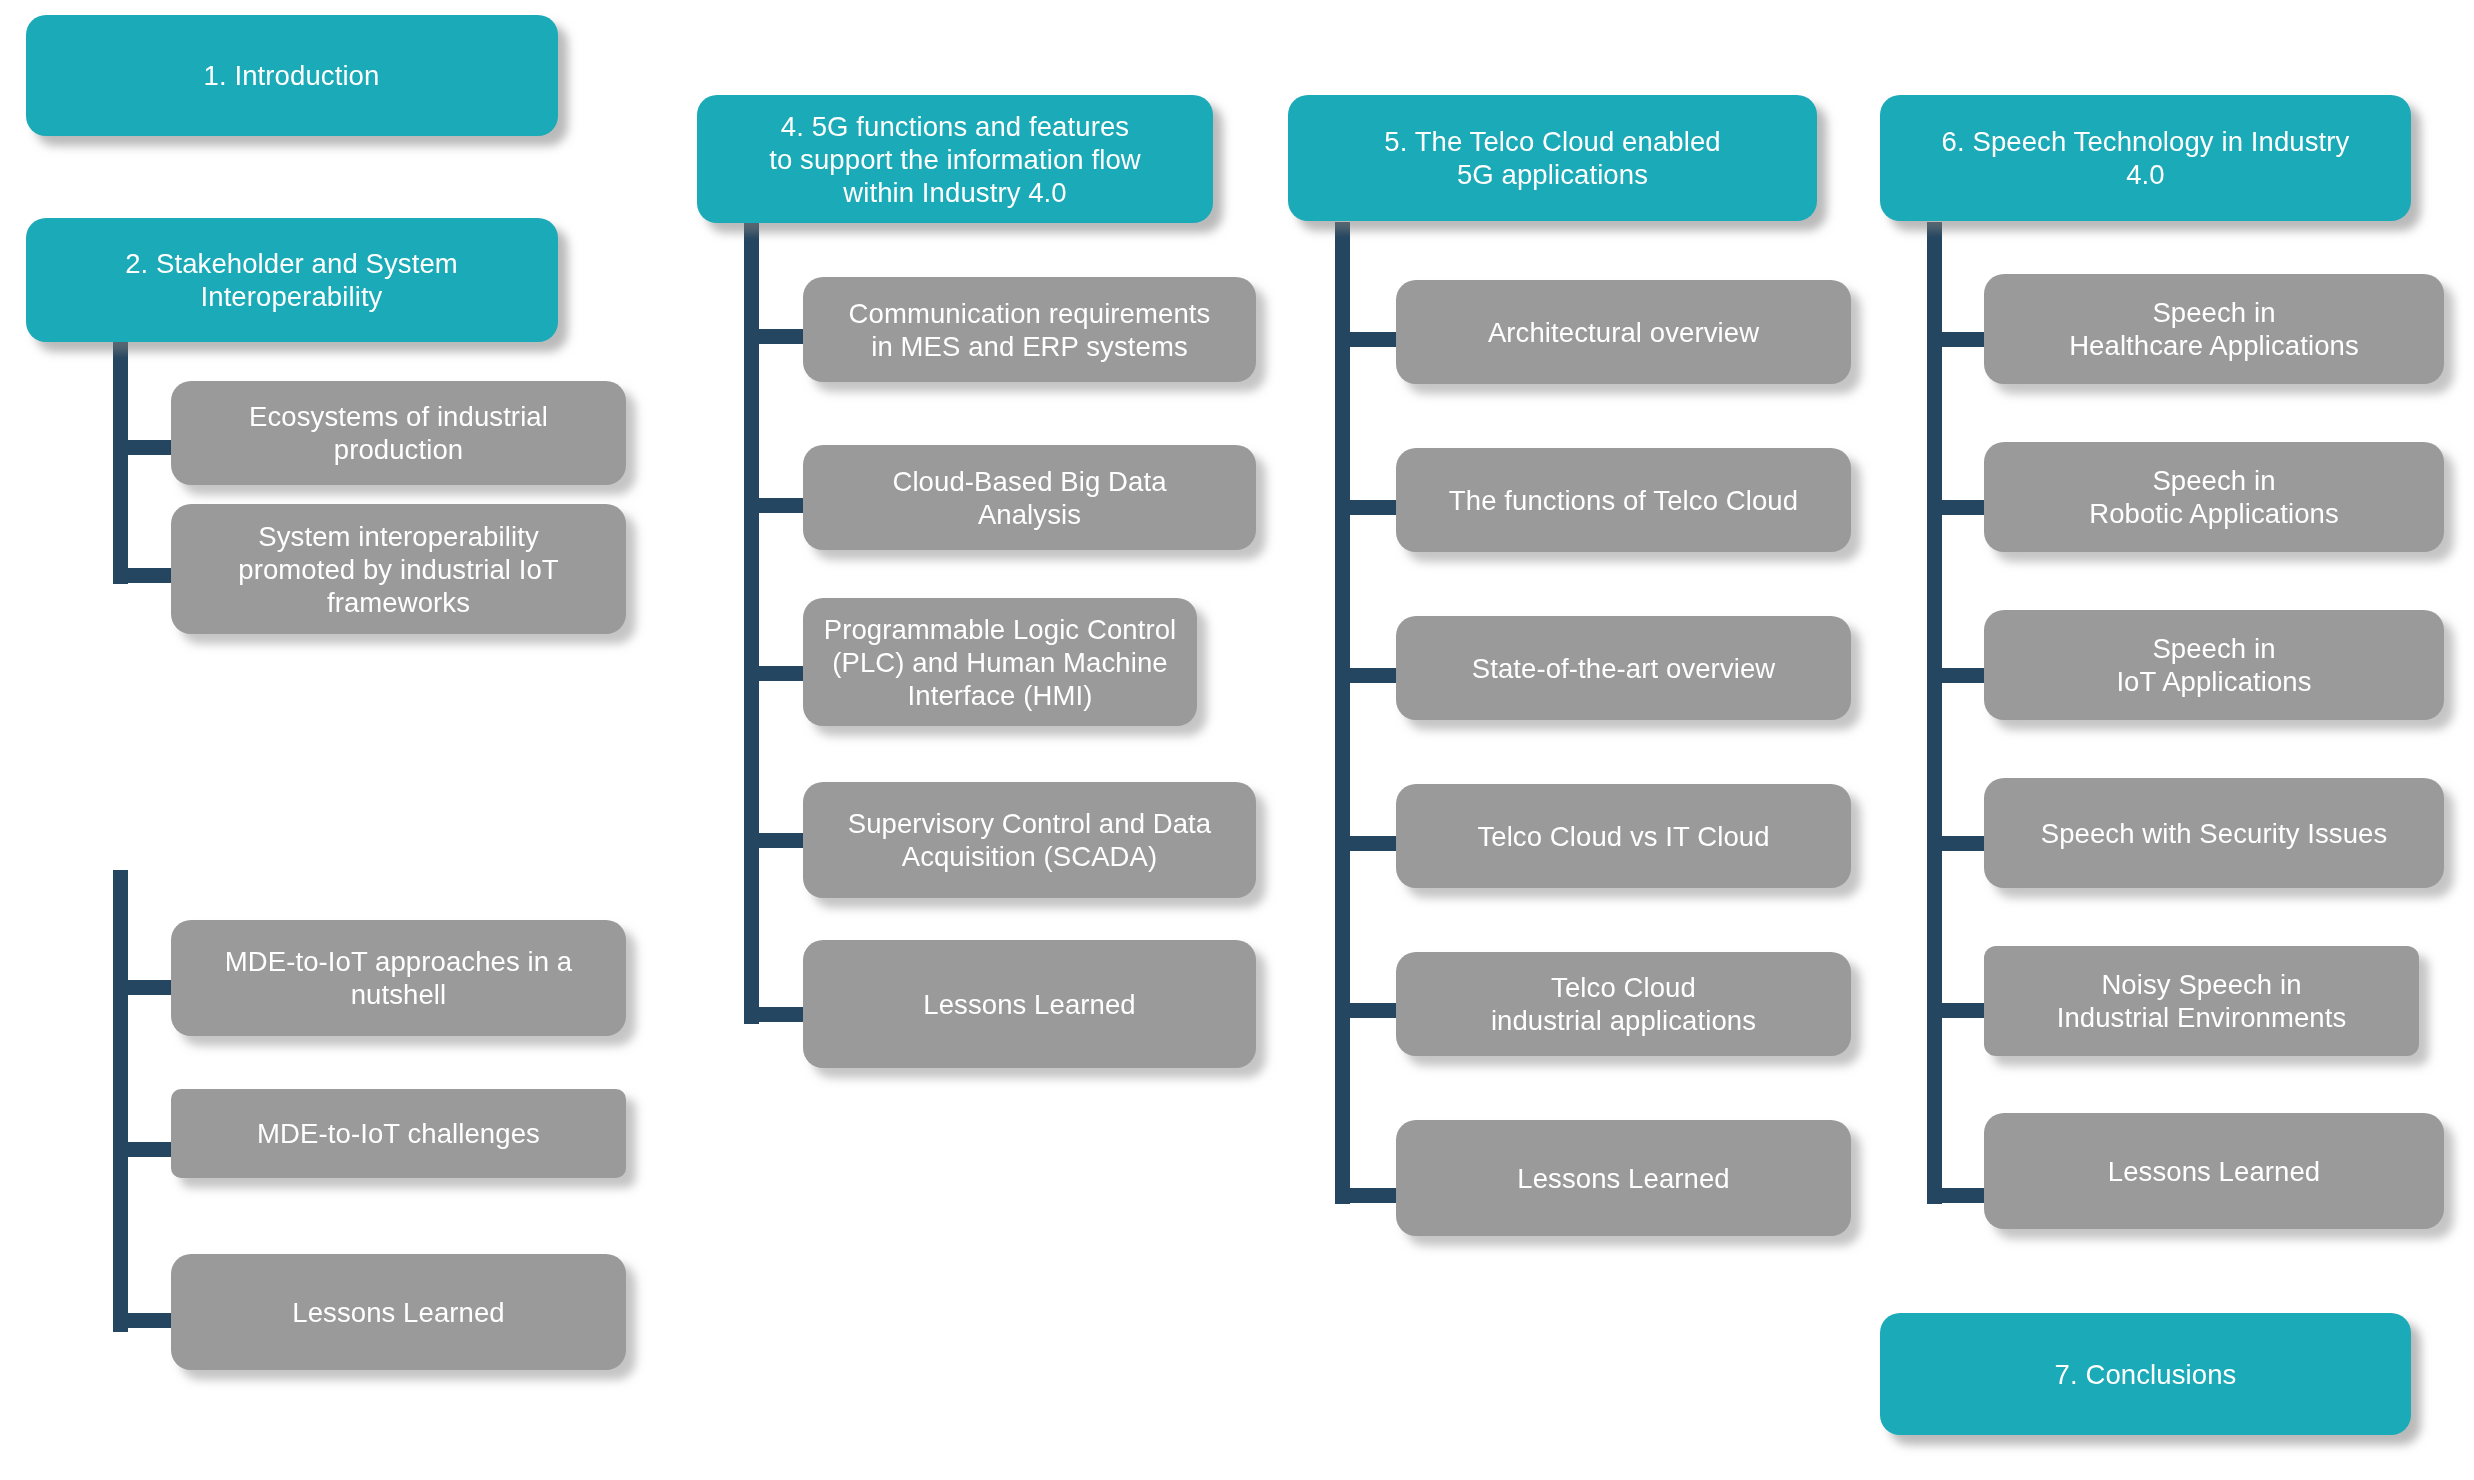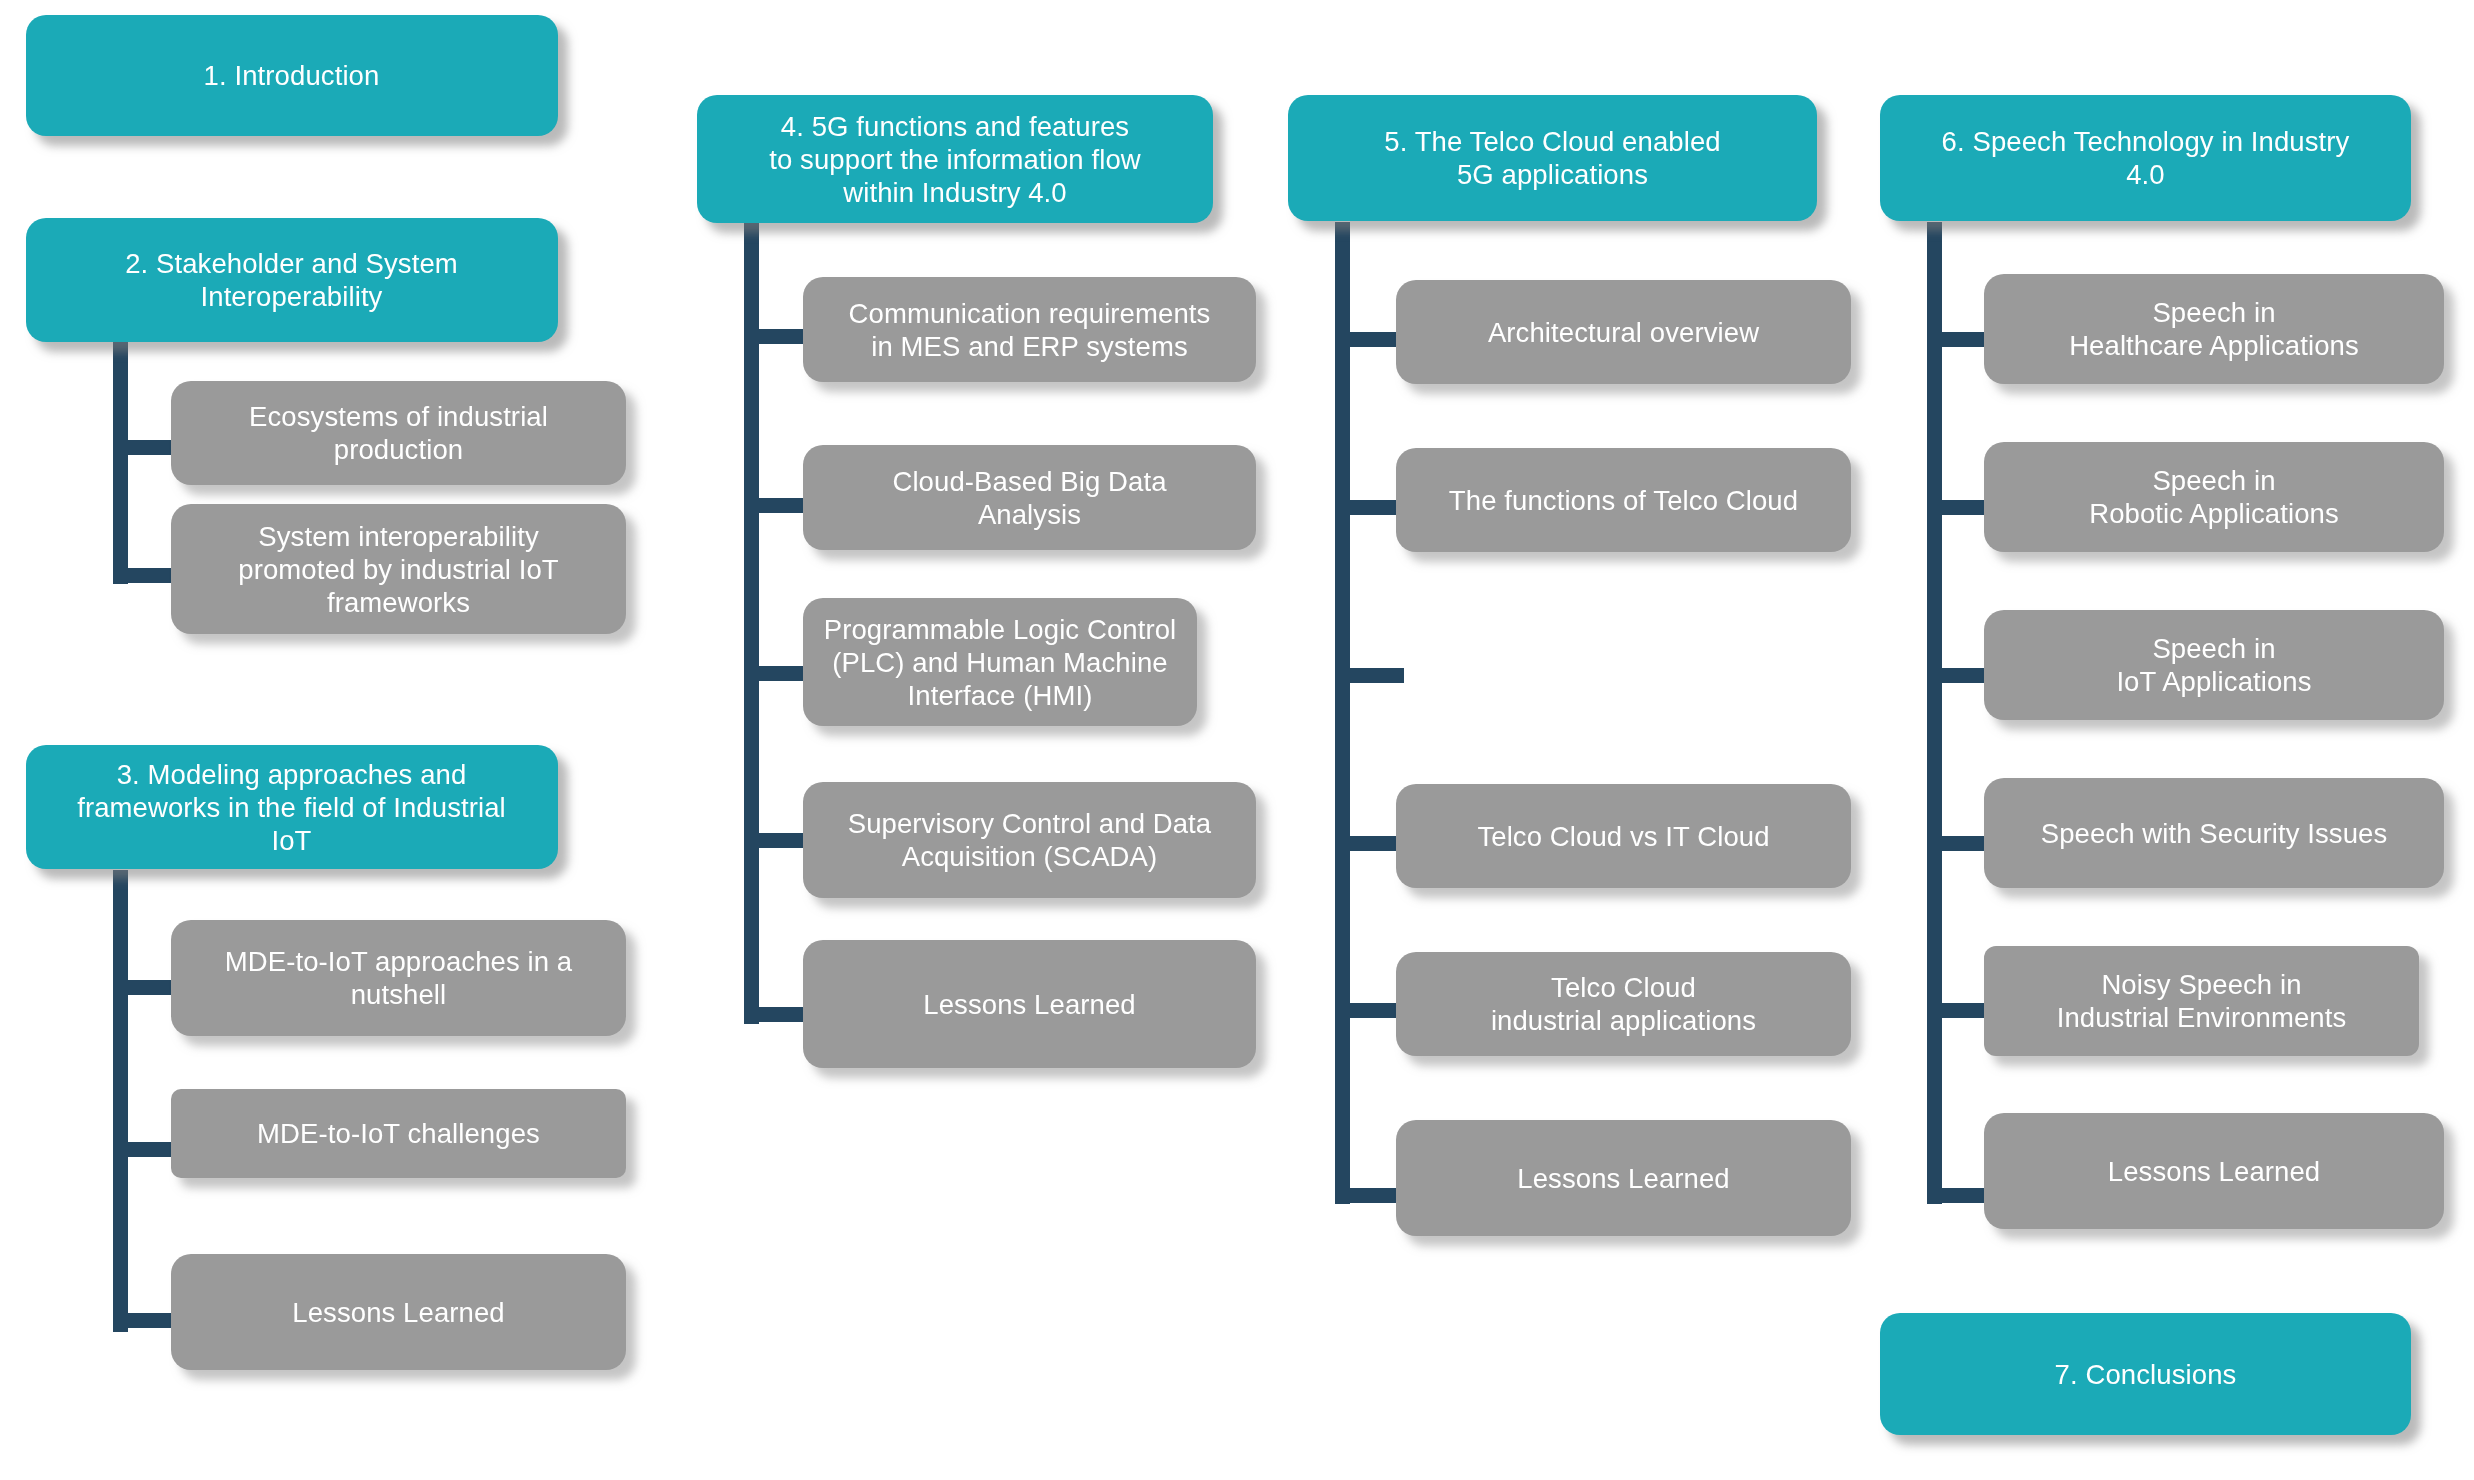--- a/index.html
+++ b/index.html
@@ -63,23 +63,20 @@
   <div class="trunk" style="left:113px; top:342px; height:242px;"></div>
   <div class="stub" style="left:113px; top:440px; width:62px;"></div>
   <div class="stub" style="left:113px; top:568px; width:62px;"></div>
 
   <div class="node gray" style="left:171px; top:381px; width:455px; height:104px;">Ecosystems of industrial
 production</div>
   <div class="node gray" style="left:171px; top:504px; width:455px; height:130px;">System interoperability
 promoted by industrial IoT
 frameworks</div>
 
-  <div class="node teal" style="left:25.5px;  top:745px; width:532px;  height:124px;">3. Modeling approaches and
-frameworks in the field of Industrial
-IoT</div>
 
   <div class="trunk" style="left:113px; top:870px; height:462px;"></div>
   <div class="stub" style="left:113px; top:980px; width:62px;"></div>
   <div class="stub" style="left:113px; top:1142px; width:62px;"></div>
   <div class="stub" style="left:113px; top:1313px; width:62px;"></div>
 
   <div class="node gray" style="left:171px; top:920px; width:455px; height:116px;">MDE-to-IoT approaches in a
 nutshell</div>
   <div class="node gray" style="left:171px; top:1089px; width:455px; height:89px;border-radius:10px;">MDE-to-IoT challenges</div>
   <div class="node gray" style="left:171px; top:1254px; width:455px; height:116px;">Lessons Learned</div>
@@ -112,20 +109,21 @@
   <div class="trunk" style="left:1335px; top:222px; height:982px;"></div>
   <div class="stub" style="left:1335px; top:332px; width:69px;"></div>
   <div class="stub" style="left:1335px; top:500px; width:69px;"></div>
   <div class="stub" style="left:1335px; top:668px; width:69px;"></div>
   <div class="stub" style="left:1335px; top:836px; width:69px;"></div>
   <div class="stub" style="left:1335px; top:1003px; width:69px;"></div>
   <div class="stub" style="left:1335px; top:1188px; width:69px;"></div>
 
   <div class="node gray" style="left:1396px; top:280px; width:455px; height:104px;">Architectural overview</div>
   <div class="node gray" style="left:1396px; top:448px; width:455px; height:104px;">The functions of Telco Cloud</div>
+  <div class="node gray" style="left:1396px; top:616px; width:455px; height:104px;">State-of-the-art overview</div>
   <div class="node gray" style="left:1396px; top:784px; width:455px; height:104px;">Telco Cloud vs IT Cloud</div>
   <div class="node gray" style="left:1396px; top:952px; width:455px; height:104px;">Telco Cloud
 industrial applications</div>
   <div class="node gray" style="left:1396px; top:1120px; width:455px; height:116px;">Lessons Learned</div>
 
   <div class="node teal" style="left:1880px; top:95px; width:531px; height:126px;">6. Speech Technology in Industry
 4.0</div>
 
   <div class="trunk" style="left:1927px; top:222px; height:982px;"></div>
   <div class="stub" style="left:1927px; top:332px; width:69px;"></div>

